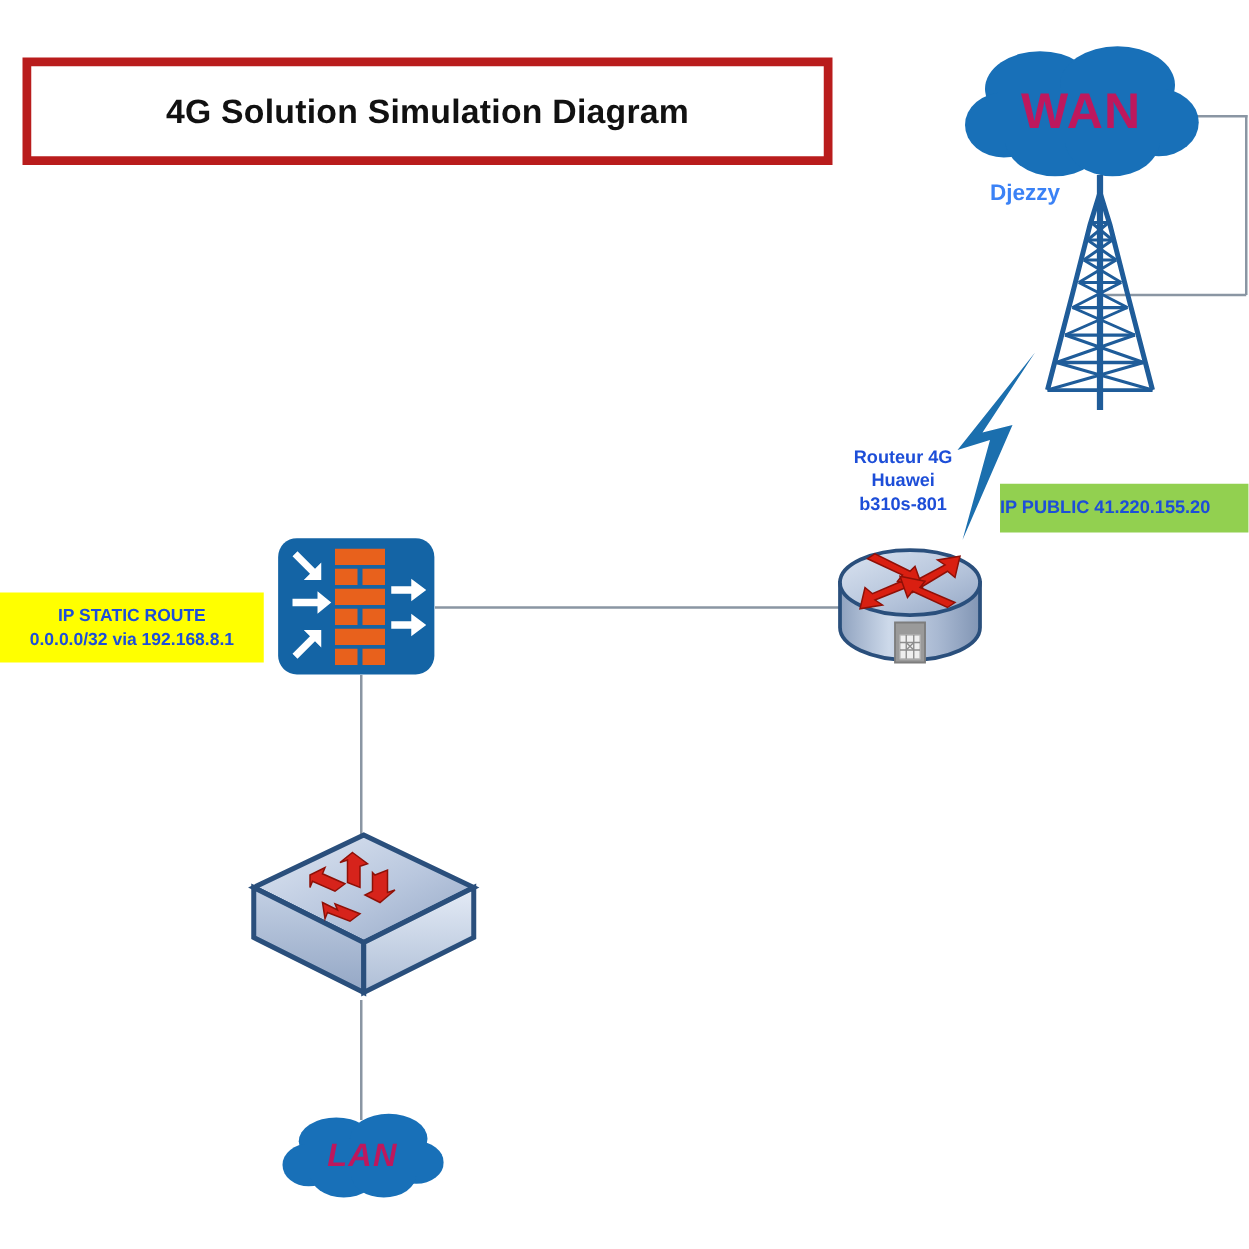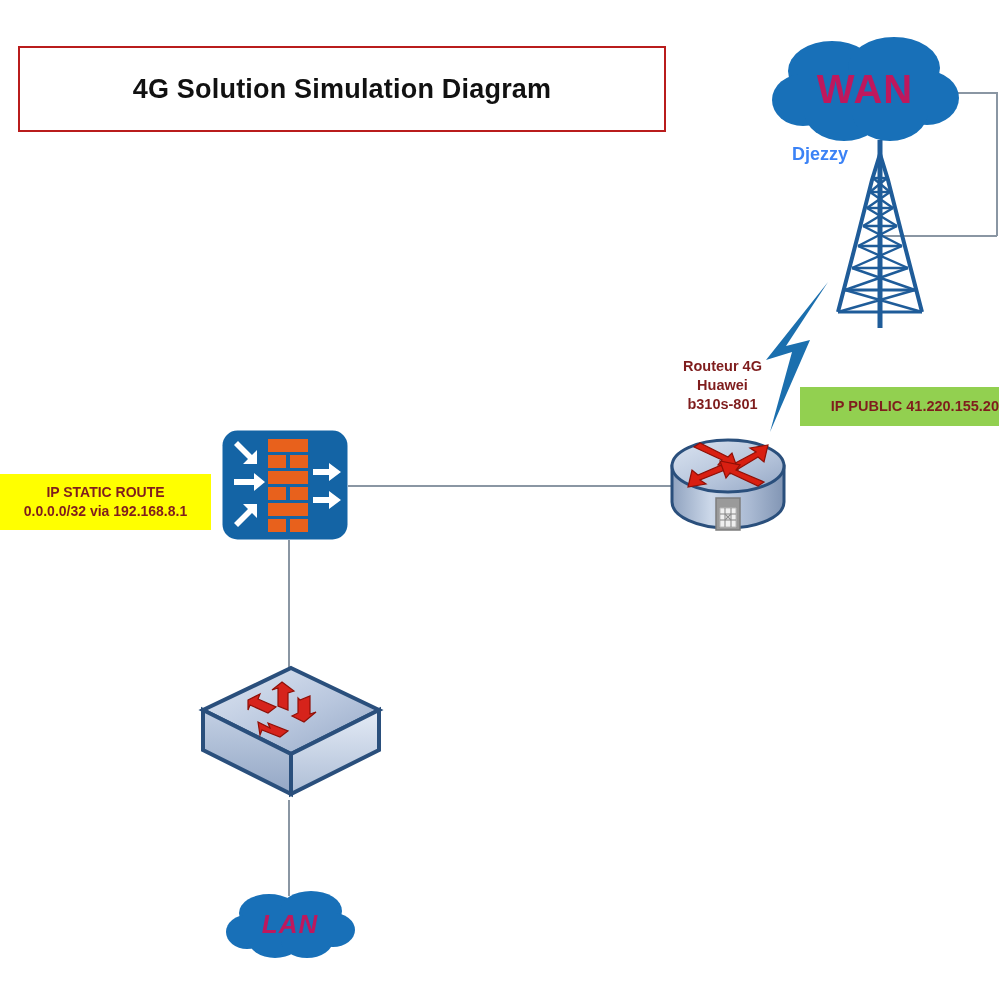--- a/index.html
+++ b/index.html
@@ -17,37 +17,37 @@
     height: 999px;
     background: #ffffff;
     overflow: hidden;
   }
   .abs { position: absolute; }
 
   
   #title-box {
     left: 18px; top: 46px;
     width: 648px; height: 86px;
-    border: 2px solid #b91c1c;
+    border: 7px solid #b91c1c;
     background: #ffffff;
     box-sizing: border-box;
     display: flex;
     align-items: center;
     justify-content: center;
   }
   #title-text {
     font-size: 27px;
     font-weight: bold;
     color: #111111;
     letter-spacing: .2px;
   }
 
   
   .lbl {
-    color: #7f1d1d;
+    color: #1d4ed8;
     font-size: 14.5px;
     font-weight: bold;
     line-height: 19px;
     text-align: center;
     white-space: pre;
   }
 
   
   #static-route-box {
     left: 0px; top: 434px;
@@ -55,21 +55,21 @@
     background: #ffff00;
     display: flex; flex-direction: column;
     align-items: center; justify-content: center; margin-top: 40px;
   }
   #static-route-box .lbl { font-size: 14px; line-height: 19px; }
 
   #ip-public-box {
     left: 800px; top: 387px;
     width: 199px; height: 39px;
     background: #92d050;
-    display: flex; align-items: center; justify-content: flex-end;
+    display: flex; align-items: center; justify-content: flex-start;
   }
   #ip-public-box .lbl { font-size: 14.5px; }
 
   
   .line-h, .line-v { background: #8a96a3; }
   .line-h { height: 1.6px; }
   .line-v { width: 1.6px; }
 
   #link-fw-router   { left: 348px; top: 485px; width: 325px; }
   #link-fw-switch   { left: 288px; top: 540px; height: 140px; }

